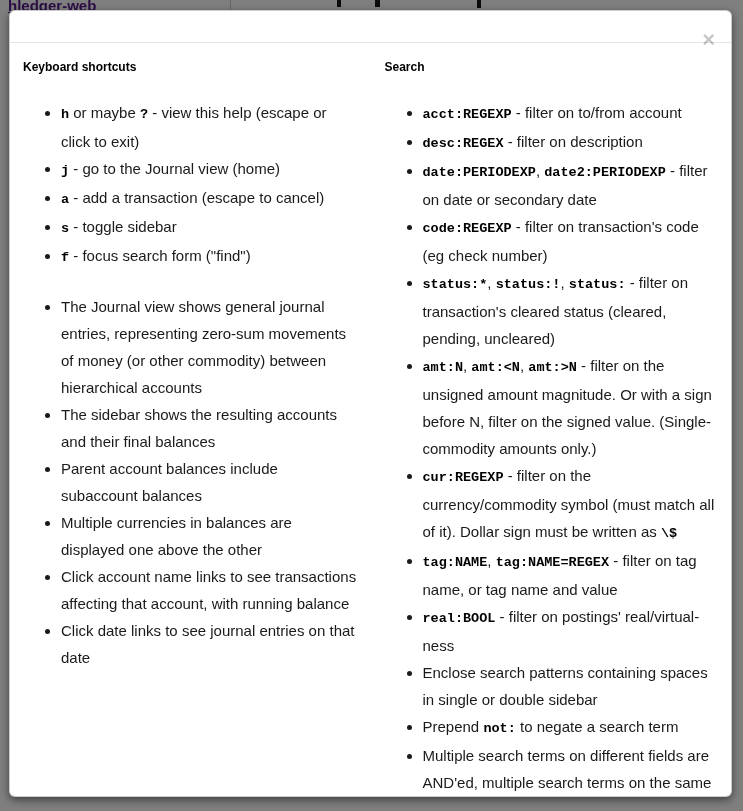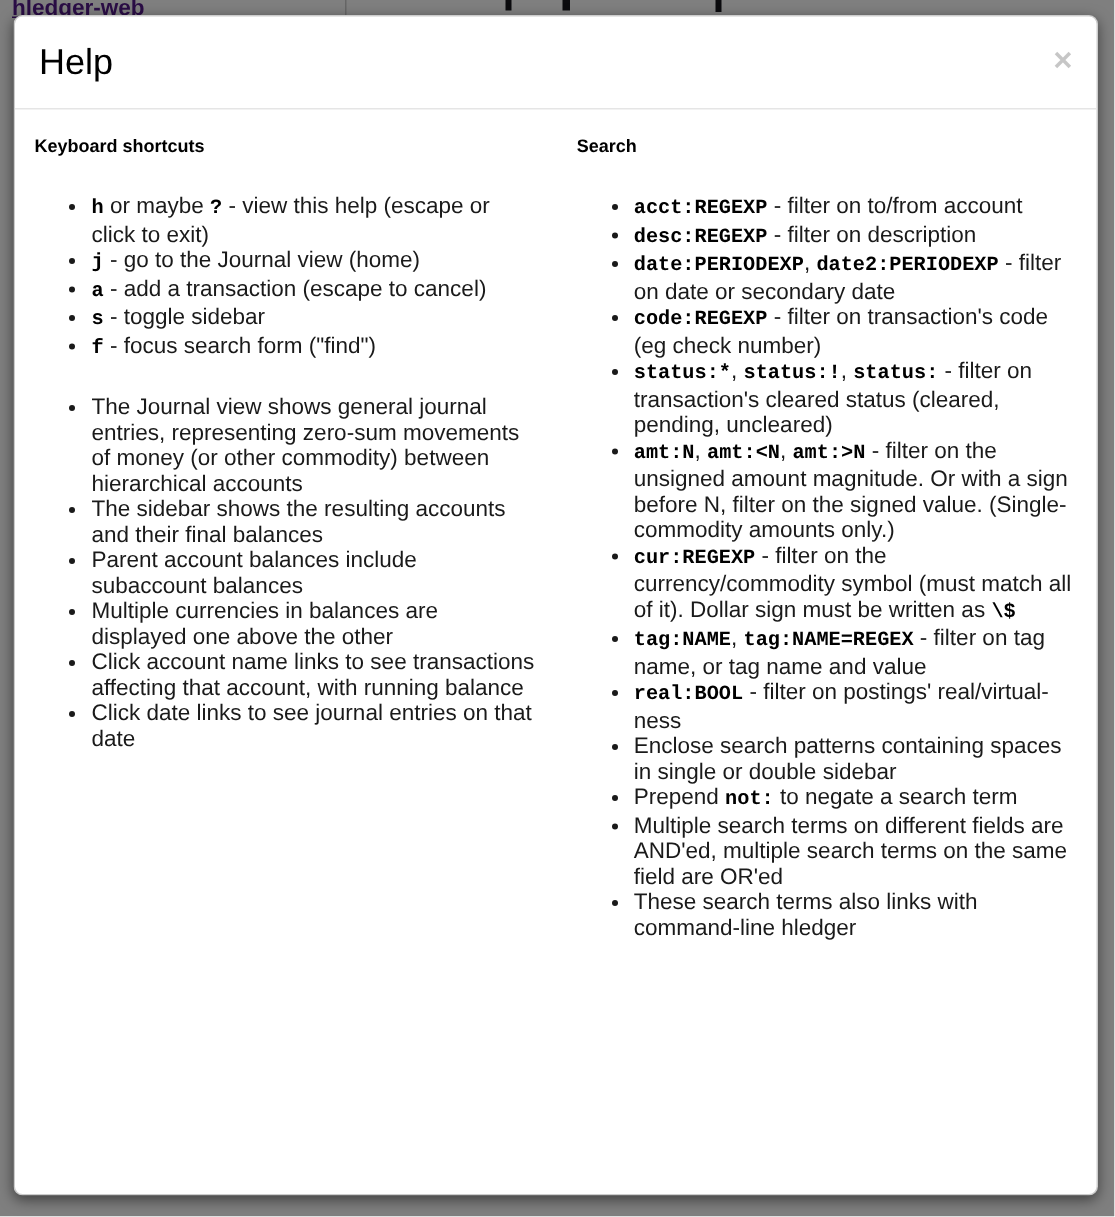--- a/index.html
+++ b/index.html
@@ -93,21 +93,21 @@
     line-height: 20px;
     color: #000000;
   }
   .help-col ul {
     margin: 22px 0;
     padding-left: 38px;
     list-style: disc;
   }
   .help-col ul:last-child { margin-bottom: 0; }
   .help-col li {
-    line-height: 17px;
+    line-height: 27px;
     color: #1a1a1a;
   }
   .help-col code {
     font-family: "Liberation Mono", "DejaVu Sans Mono", monospace;
     font-weight: bold;
     font-size: 13.5px;
     color: #000000;
     background: transparent;
   }
 </style>
@@ -119,21 +119,20 @@
   <div class="sidebar-divider"></div>
   <div class="heading-fragment frag-1"></div>
   <div class="heading-fragment frag-2"></div>
   <div class="heading-fragment frag-3"></div>
 </div>
 
 <div class="modal-backdrop"></div>
 
 <div class="modal-dialog">
   <div class="modal-header">
-    <h3 class="modal-title">Help</h3>
     <button class="close-button">×</button>
   </div>
   <div class="modal-body">
     <div class="help-row">
       <div class="help-col left">
           <h4 class="section-heading">Keyboard shortcuts</h4>
           <ul>
             <li><code>h</code> or maybe <code>?</code> - view this help (escape or click to exit)</li>
             <li><code>j</code> - go to the Journal view (home)</li>
             <li><code>a</code> - add a transaction (escape to cancel)</li>
@@ -146,21 +145,21 @@
             <li>Parent account balances include subaccount balances</li>
             <li>Multiple currencies in balances are displayed one above the other</li>
             <li>Click account name links to see transactions affecting that account, with running balance</li>
             <li>Click date links to see journal entries on that date</li>
           </ul>
         </div>
       <div class="help-col right">
           <h4 class="section-heading">Search</h4>
           <ul>
             <li><code>acct:REGEXP</code> - filter on to/from account</li>
-            <li><code>desc:REGEXP</code> - filter on description</li>
+            <li><code>desc:REGEX</code> - filter on description</li>
             <li><code>date:PERIODEXP</code>, <code>date2:PERIODEXP</code> - filter on date or secondary date</li>
             <li><code>code:REGEXP</code> - filter on transaction's code (eg check number)</li>
             <li><code>status:*</code>, <code>status:!</code>, <code>status:</code> - filter on transaction's cleared status (cleared, pending, uncleared)</li>
             <li><code>amt:N</code>, <code>amt:&lt;N</code>, <code>amt:&gt;N</code> - filter on the unsigned amount magnitude. Or with a sign before N, filter on the signed value. (Single-commodity amounts only.)</li>
             <li><code>cur:REGEXP</code> - filter on the currency/commodity symbol (must match all of it). Dollar sign must be written as <code>\$</code></li>
             <li><code>tag:NAME</code>, <code>tag:NAME=REGEX</code> - filter on tag name, or tag name and value</li>
             <li><code>real:BOOL</code> - filter on postings' real/virtual-ness</li>
             <li>Enclose search patterns containing spaces in single or double sidebar</li>
             <li>Prepend <code>not:</code> to negate a search term</li>
             <li>Multiple search terms on different fields are AND'ed, multiple search terms on the same field are OR'ed</li>

